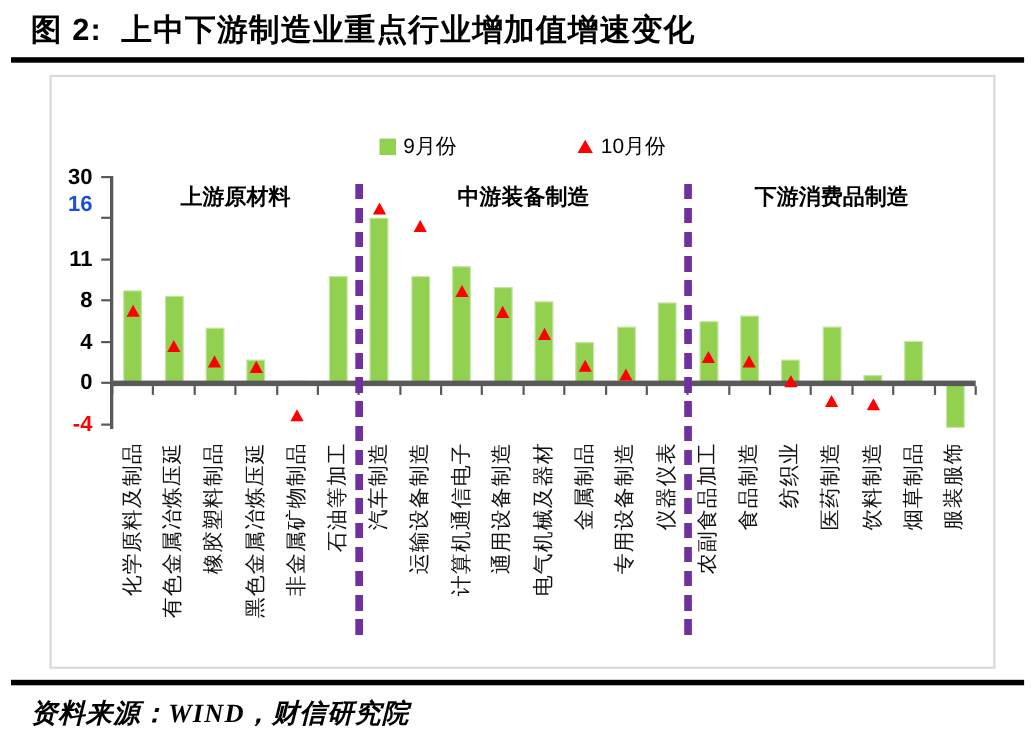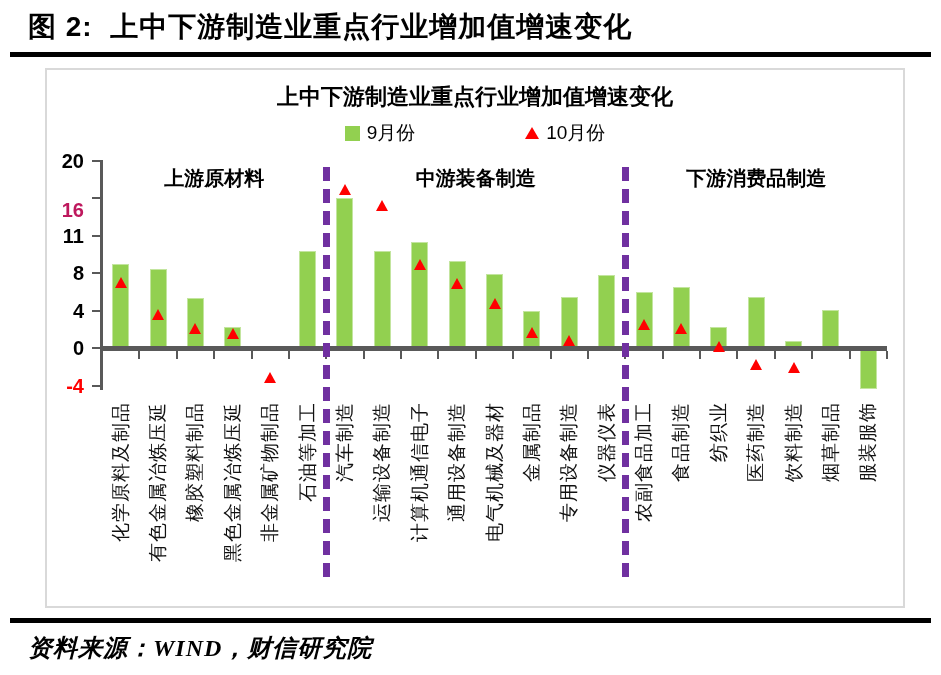--- a/index.html
+++ b/index.html
@@ -35,21 +35,20 @@
                  font-style:italic; font-weight:600; font-size:24px; color:#000; letter-spacing:1px; }
 </style>
 </head>
 <body>
 
 <div class="figure-title">图 2:  上中下游制造业重点行业增加值增速变化</div>
 
 <div class="rule top"></div>
 
 <div class="chart-card">
-  <div class="chart-title">上中下游制造业重点行业增加值增速变化</div>
 
   <div class="legend">
     <div class="legend-item">
       <span class="sq" id="legend-sq" style="background: rgb(146, 208, 80);"></span>
       <span>9月份</span>
     </div>
     <div class="legend-item">
       <span class="tri" id="legend-tri" style="border-bottom-color: rgb(255, 0, 0);"></span>
       <span>10月份</span>
     </div>
@@ -73,23 +72,23 @@
       <div class="bar" style="left: 588.524px; width: 17px; top: 221.75px; height: 56.25px; background: rgb(146, 208, 80);"></div>
       <div class="bar" style="left: 625.905px; width: 17px; top: 217.062px; height: 60.9375px; background: rgb(146, 208, 80);"></div>
       <div class="bar" style="left: 663.286px; width: 17px; top: 257.375px; height: 20.625px; background: rgb(146, 208, 80);"></div>
       <div class="bar" style="left: 700.667px; width: 17px; top: 227.375px; height: 50.625px; background: rgb(146, 208, 80);"></div>
       <div class="bar" style="left: 738.048px; width: 17px; top: 270.5px; height: 7.5px; background: rgb(146, 208, 80);"></div>
       <div class="bar" style="left: 775.429px; width: 17px; top: 239.562px; height: 38.4375px; background: rgb(146, 208, 80);"></div>
       <div class="bar" style="left: 812.81px; width: 17px; top: 278px; height: 41.25px; background: rgb(146, 208, 80);"></div>
       <div style="left: 53px; top: 90px; width: 3px; height: 230px; background: rgb(89, 89, 89);"></div>
       <div style="left: 53px; top: 276px; width: 787px; height: 5px; background: rgb(89, 89, 89);"></div>
       <div style="left: 45px; top: 89.5px; width: 9px; height: 2px; background: rgb(89, 89, 89);"></div>
-      <div class="ytick-label" style="left: -3px; top: 80.5px; color: rgb(0, 0, 0);">20</div>
+      <div class="ytick-label" style="left: -3px; top: 80.5px; color: rgb(0, 0, 0);">30</div>
       <div style="left: 45px; top: 127px; width: 9px; height: 2px; background: rgb(89, 89, 89);"></div>
-      <div class="ytick-label" style="left: -3px; top: 130px; color: #be185d;">16</div>
+      <div class="ytick-label" style="left: -3px; top: 106px; color: #1d4ed8;">16</div>
       <div style="left: 45px; top: 164.5px; width: 9px; height: 2px; background: rgb(89, 89, 89);"></div>
       <div class="ytick-label" style="left: -3px; top: 155.5px; color: rgb(0, 0, 0);">11</div>
       <div style="left: 45px; top: 202px; width: 9px; height: 2px; background: rgb(89, 89, 89);"></div>
       <div class="ytick-label" style="left: -3px; top: 193px; color: rgb(0, 0, 0);">8</div>
       <div style="left: 45px; top: 239.5px; width: 9px; height: 2px; background: rgb(89, 89, 89);"></div>
       <div class="ytick-label" style="left: -3px; top: 230.5px; color: rgb(0, 0, 0);">4</div>
       <div style="left: 45px; top: 277px; width: 9px; height: 2px; background: rgb(89, 89, 89);"></div>
       <div class="ytick-label" style="left: -3px; top: 268px; color: rgb(0, 0, 0);">0</div>
       <div style="left: 45px; top: 314.5px; width: 9px; height: 2px; background: rgb(89, 89, 89);"></div>
       <div class="ytick-label" style="left: -3px; top: 305.5px; color: rgb(255, 0, 0);">-4</div>

